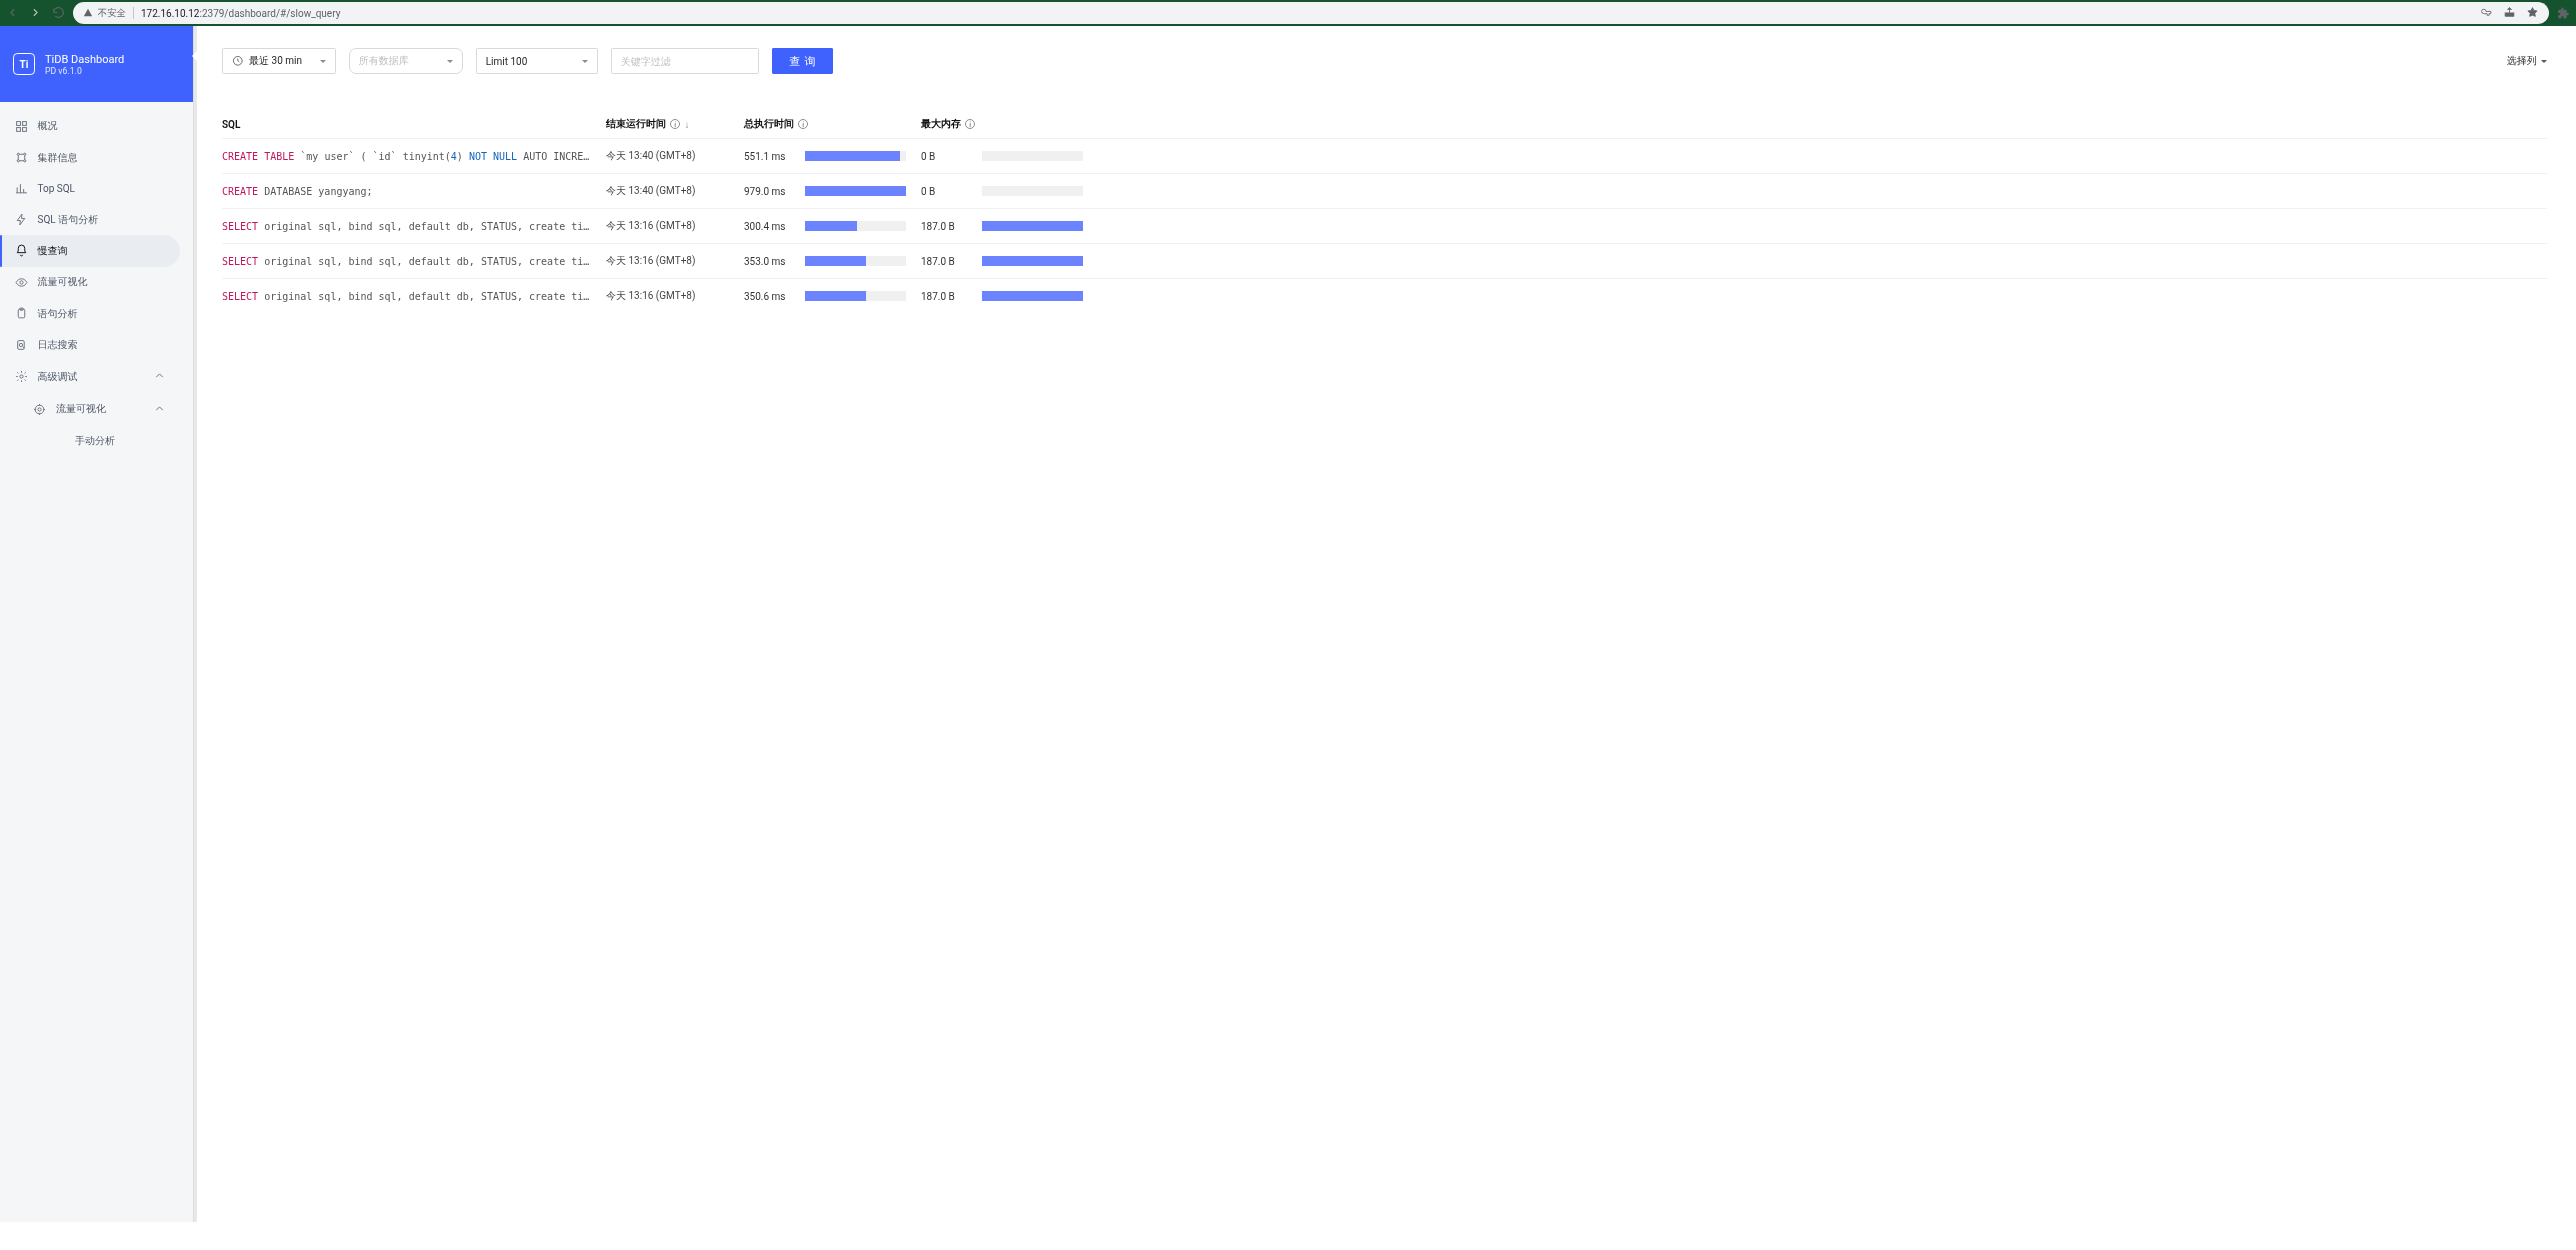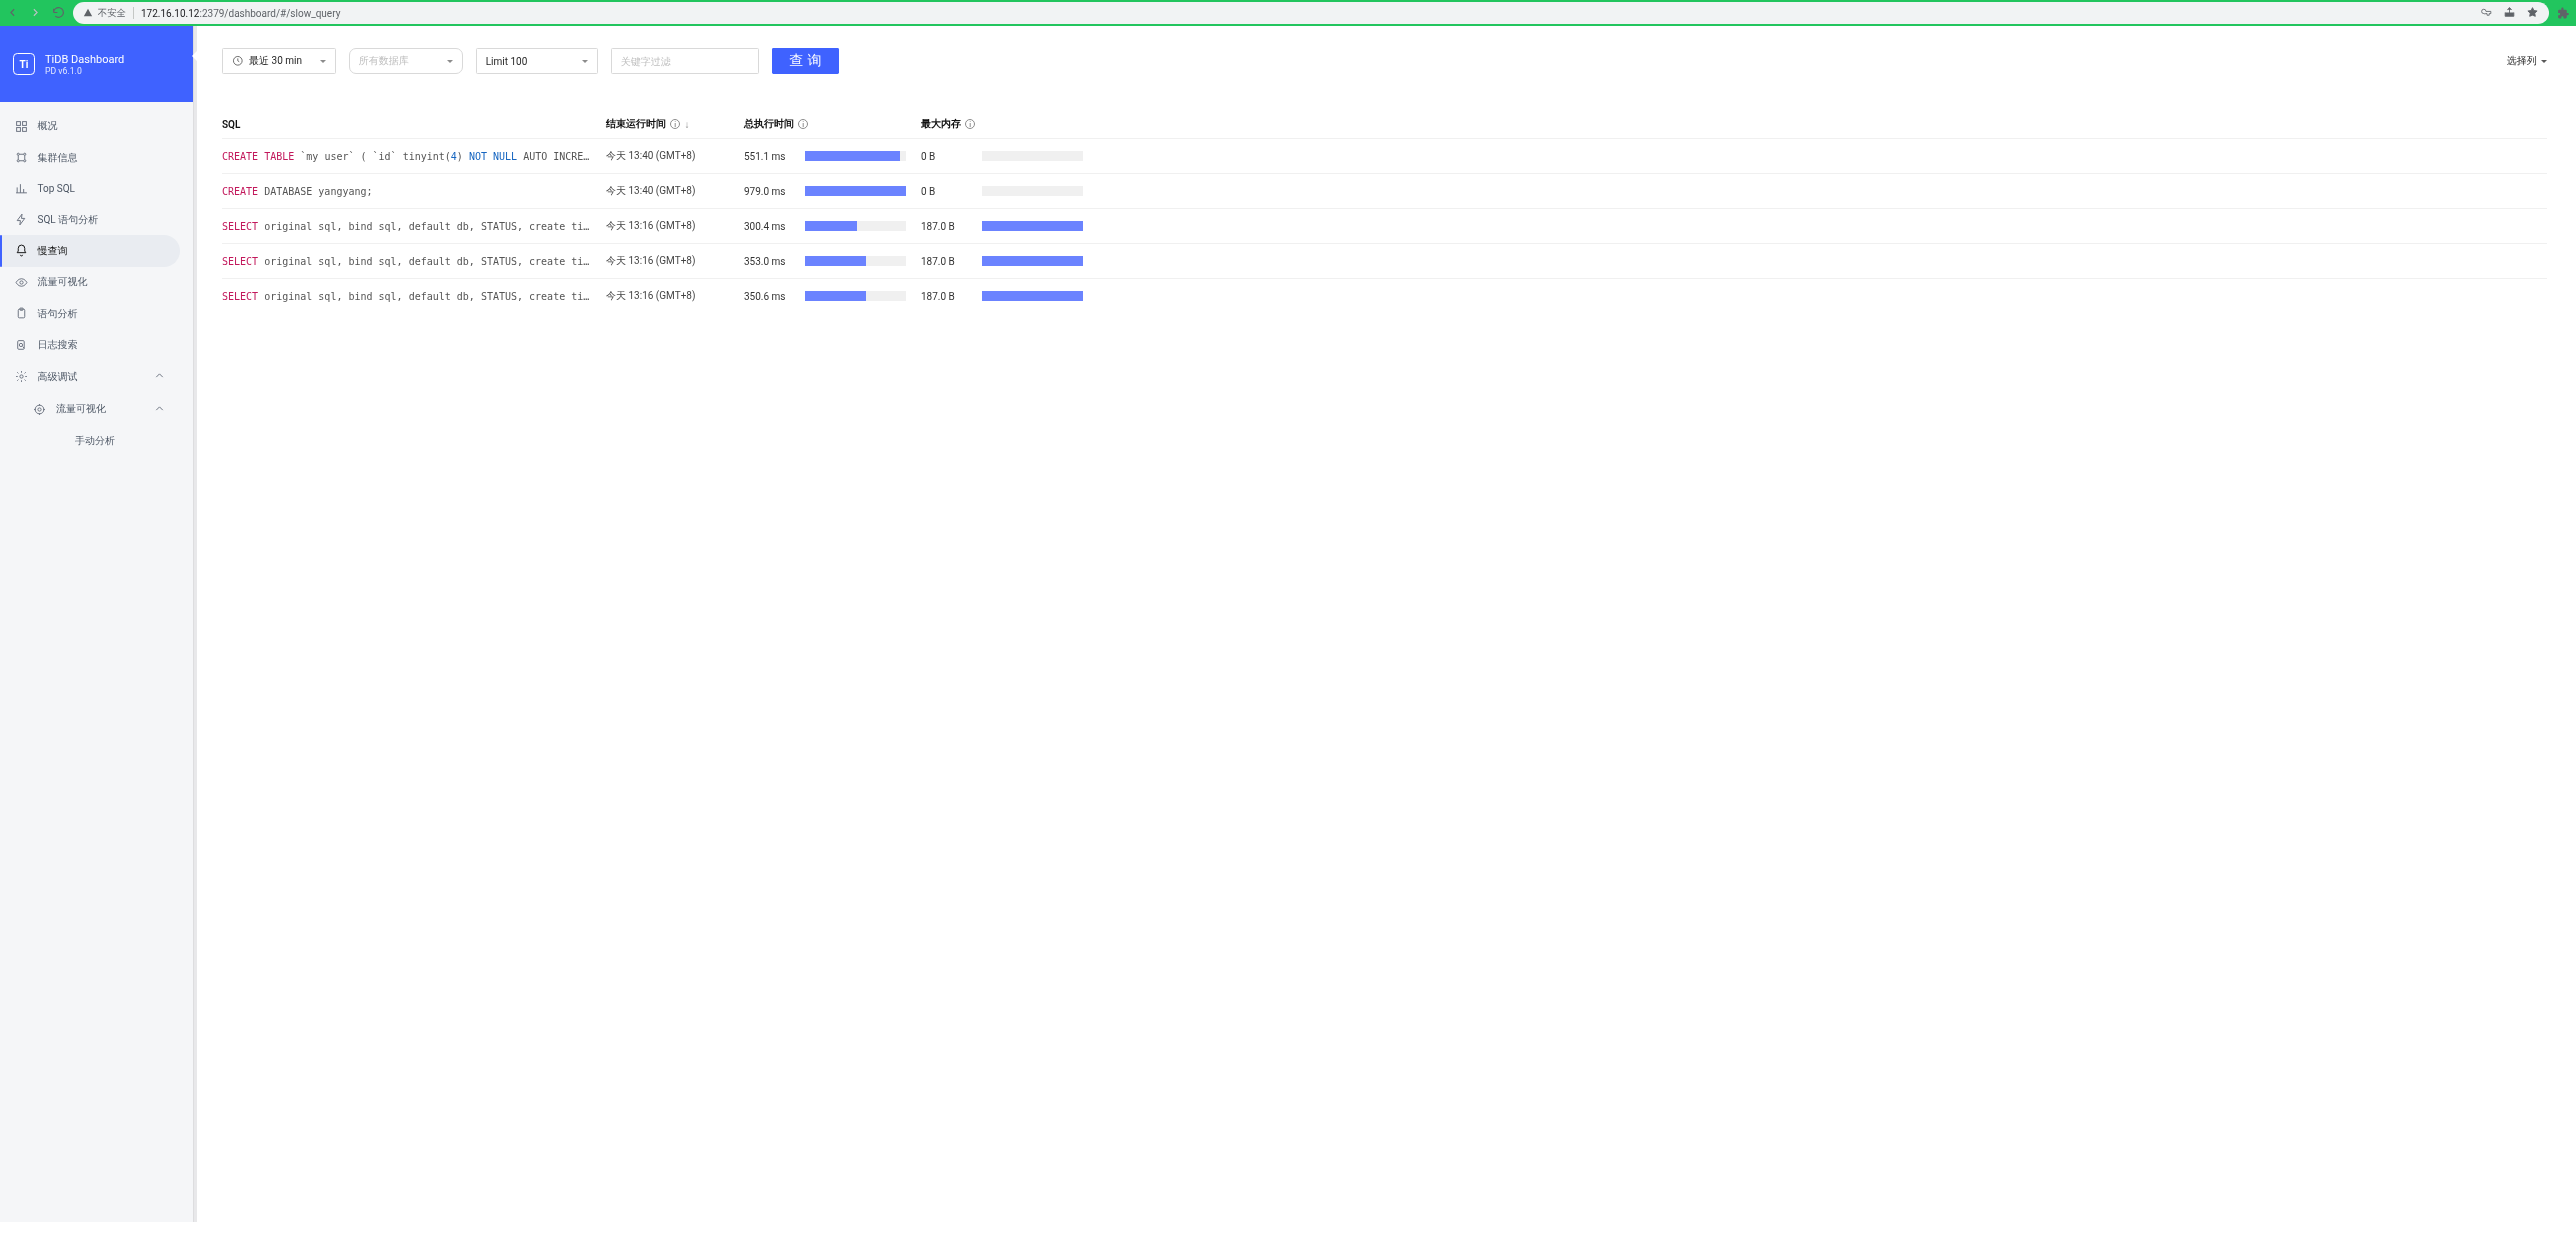--- a/index.html
+++ b/index.html
@@ -1,21 +1,21 @@
 <!DOCTYPE html>
 <html><head>
 <meta charset="utf-8">
 <style>
   * { box-sizing: border-box; margin: 0; padding: 0; }
   html, body { height: 100%; font-family: -apple-system, BlinkMacSystemFont, "Segoe UI", Roboto, "Helvetica Neue", Arial, sans-serif; font-size: 10px; color: #333; }
   body { background: #fff; overflow: hidden; }
 
   
   .chrome { display: flex; flex-direction: column; height: 100%; }
-  .chrome-top { display: flex; align-items: center; height: 26px; background: #22c55e; padding: 0 5.8px; gap: 8.7px; border-bottom: 0; }
+  .chrome-top { display: flex; align-items: center; height: 26px; background: #14532d; padding: 0 5.8px; gap: 8.7px; border-bottom: 0; }
   .nav-icons { display: flex; align-items: center; gap: 10px; color: #5f6368; }
   .nav-icons svg { width: 13px; height: 13px; stroke: currentColor; fill: none; stroke-width: 2; }
   .nav-icons .disabled { color: #bdc1c6; }
   .omnibox { flex: 1; display: flex; align-items: center; background: #f1f3f4; border-radius: 13px; height: 22px; padding: 0 10px; gap: 7.2px; color: #5f6368; }
   .omnibox .warn { display: inline-flex; align-items: center; gap: 4.3px; font-size: 9.4px; color: #5f6368; }
   .omnibox .sep { width: 0.7px; height: 11.6px; background: #c4c7c5; }
   .omnibox .url { font-size: 10px; color: #202124; white-space: nowrap; }
   .omnibox .url .host { color: #202124; }
   .omnibox .url .path { color: #5f6368; }
   .omnibox .tail { margin-left: auto; display: flex; align-items: center; gap: 10px; color: #5f6368; }
@@ -51,21 +51,21 @@
   .nav-item .chev { margin-left: auto; color:#6b7280; }
 
   .main { flex: 1; padding: 22px 29px; overflow: auto; }
 
   .toolbar { display: flex; align-items: center; gap: 13px; margin-bottom: 36px; }
   .select-box { display: inline-flex; align-items: center; gap: 5.8px; border: 0.7px solid #d9d9d9; border-radius: 1.4px; height: 26px; padding: 0 8.7px; min-width: 114px; background:#fff; cursor:pointer; color:#262626; }
   .select-box.placeholder { color:#bfbfbf;border-radius:7px; }
   .select-box .caret { margin-left:auto; color:#8c8c8c; }
   .text-input { border:0.7px solid #d9d9d9; border-radius:1.4px; height:26px; padding:0 8.7px; width:148px; font-size:10px; outline:none; }
   .text-input::placeholder { color:#bfbfbf; }
-  .btn-primary { background:#3f62ff; color:#fff; border:none; border-radius:1.4px; height:26px; padding:0 13px; font-size:14px; cursor:pointer; letter-spacing:4.3px; text-indent:4.3px; }
+  .btn-primary { background:#3f62ff; color:#fff; border:none; border-radius:1.4px; height:26px; padding:0 13px; font-size:11px; cursor:pointer; letter-spacing:4.3px; text-indent:4.3px; }
   .toolbar-right { margin-left:auto; display:flex; align-items:center; gap:4.3px; color:#262626; cursor:pointer; }
 
   
   .tbl { width: 100%; }
   .tbl-head, .tbl-row { display:grid; grid-template-columns: 384px 138px 177px 203px; align-items:center; }
   .tbl-head { font-weight:600; padding:7.2px 0; border-bottom:0; }
   .tbl-head .th { display:flex; align-items:center; gap:4.3px; color:#111; }
   .th .info { width:10px; height:10px; border:0.7px solid #8c8c8c; border-radius:50%; display:inline-flex; align-items:center; justify-content:center; font-size:7.2px; color:#8c8c8c; }
   .th .sort { color:#8c8c8c; }
   .tbl-row { padding:10px 0; border-top:0.7px solid #f0f0f0; }

